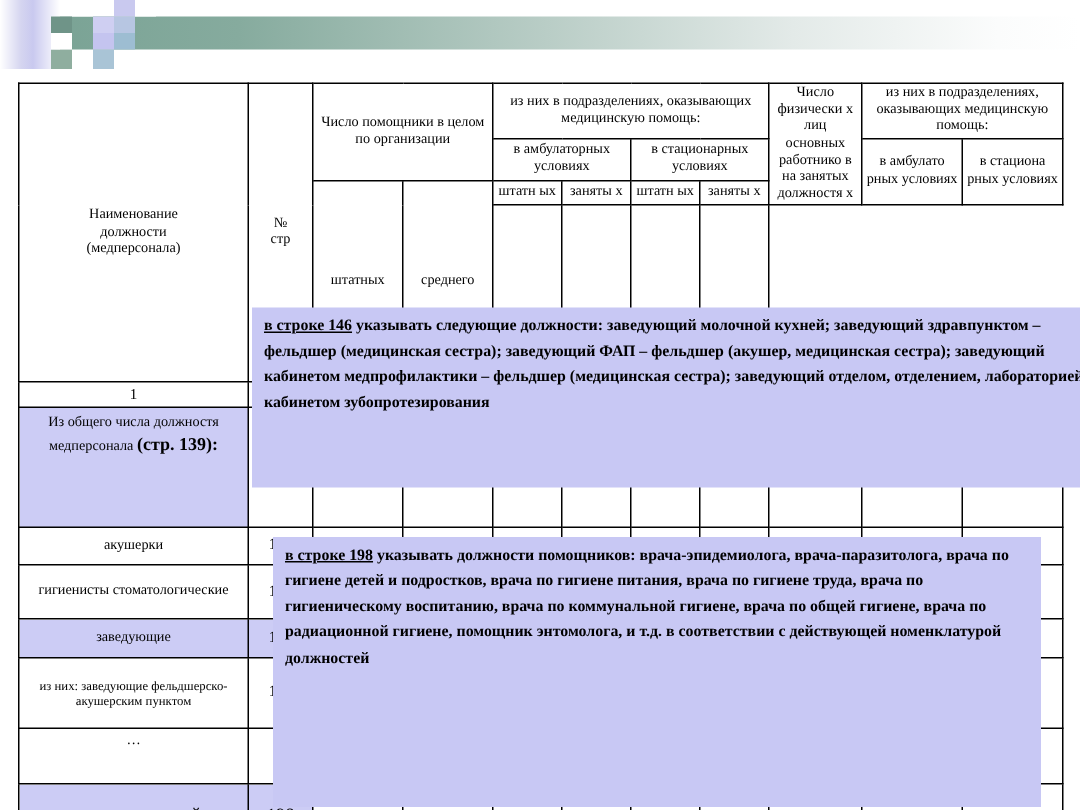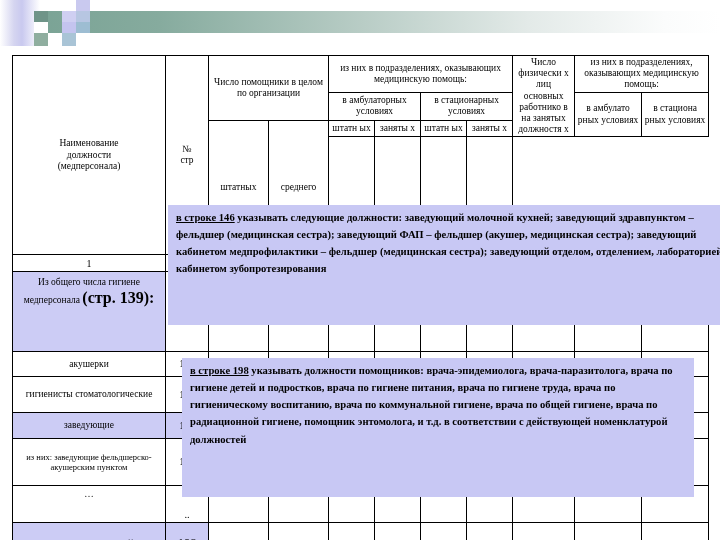--- a/index.html
+++ b/index.html
@@ -52,38 +52,38 @@
   }
   .num-row td { height: 14px; font-size: 10px; }
   .hdr-main { font-size: 9.5px; }
   .tall { height: 118px; }
 
   
   .r-name { text-align: left; padding-left: 4px; font-size: 9.5px; }
   .r-num  { text-align: center; font-size: 10.5px; }
   .hl { background: #ccccf5 !important; }
   .bold { font-weight: bold; }
-  .big  { font-size: 16px; font-weight: bold; }
+  .big  { font-size: 12px; font-weight: bold; }
   .b198 { font-size: 12.5px; font-weight: bold; }
 
   
   .callout {
     position: absolute;
     background: #c8c8f4;
     color: #000000;
     font-family: "Liberation Serif", "DejaVu Serif", serif;
     font-weight: bold;
     font-size: 10.6px;
     line-height: 1.62;
     padding: 4px 6px 4px 8px;
     box-sizing: border-box;
     text-align: left;
   }
   #callout-146 { left: 168px; top: 205px; width: 578px; height: 120px; }
-  #callout-198 { left: 182px; top: 358px; width: 512px; height: 139px; }
+  #callout-198 { left: 182px; top: 358px; width: 512px; height: 180px; }
   .callout .lead { text-decoration: underline; }
 </style>
 </head>
 <body>
 
 <div id="deco">
   <div class="band"></div>
   <div class="vgrad"></div>
   <div class="sq" style="left:34px;top:33px;width:14px;height:13px;background:#8fae9f;"></div>
   <div class="sq" style="left:34px;top:11px;width:14px;height:22px;background:#ffffff;"></div>
@@ -163,21 +163,21 @@
     <td>6</td>
     <td>7</td>
     <td>8</td>
     <td>9</td>
     <td>10</td>
     <td>11</td>
   </tr>
 
   <tr>
     <td class="r-name hl" style="height:73px;vertical-align:top;padding-top:5px;">
-      <span>Из общего числа гигиене медперсонала</span>
+      <span>Из общего числа должностя медперсонала</span>
       <span class="big">(стр. 139):</span>
     </td>
     <td class="r-num"></td>
     <td></td>
     <td></td>
     <td></td>
     <td></td>
     <td></td>
     <td></td>
     <td></td>

